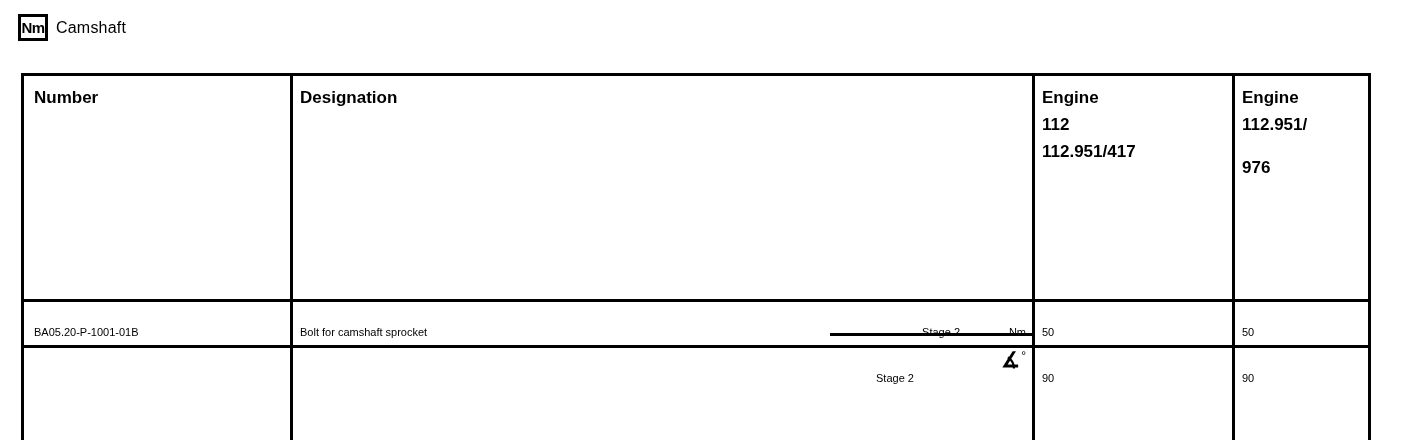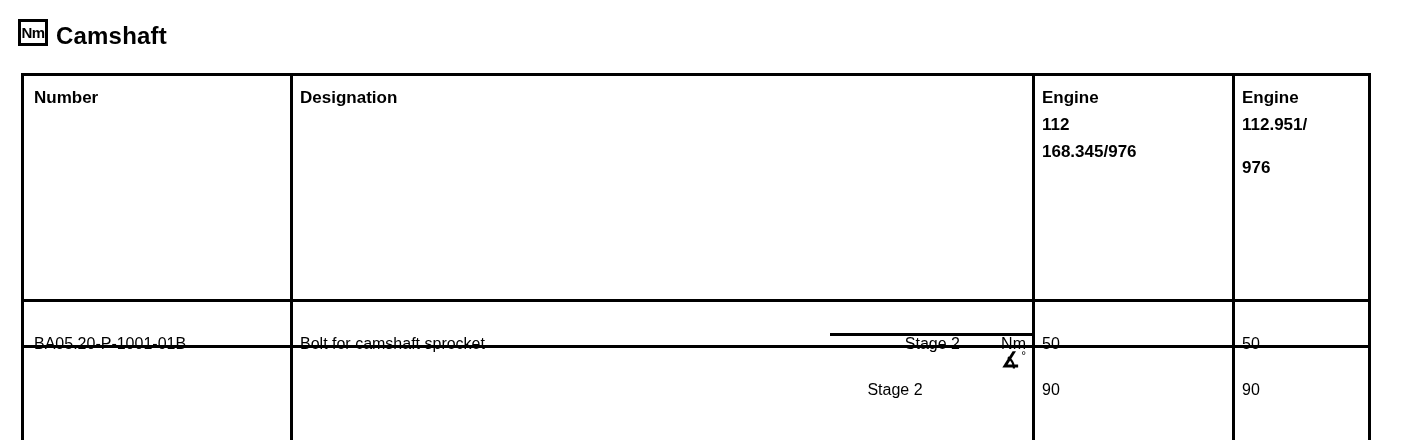--- a/index.html
+++ b/index.html
@@ -24,25 +24,24 @@
     box-sizing:border-box;
     width:30px;height:27px;
     border:3px solid #000;
     display:flex;align-items:center;justify-content:center;
     font-size:15px;
     font-weight:bold;
     line-height:1;
     letter-spacing:-0.5px;
   }
   .page-title{
-    font-size:24px;
-    font-weight:bold;
+    font-size:16px;
+    font-weight:normal;
     letter-spacing:0.2px;
     white-space:nowrap;
-    margin-top:8px;
   }
 
   
   .spec-table{
     position:absolute;
     left:21px; top:73px;
     width:1350px; height:433px;
     box-sizing:border-box;
     border:3px solid #000;
   }
@@ -77,21 +76,21 @@
     background:#000;
     top:257px;
   }
 
   
   .cell{
     position:absolute;
     box-sizing:border-box;
   }
   .cell-text{
-    font-size:16px;
+    font-size:11px;
     line-height:1.55;
     white-space:pre-line;
   }
   .head{
     font-weight:bold;
     font-size:17px;
     line-height:1.6;
   }
 
   
@@ -158,21 +157,21 @@
     <span class="head-line">Number</span>
   </div>
 
   <div class="cell c-designation-head head">
     <span class="head-line">Designation</span>
   </div>
 
   <div class="cell c-engine1-head head">
     <span class="head-line">Engine</span>
     <span class="head-line">112</span>
-    <span class="head-line">168.345/976</span>
+    <span class="head-line">112.951/417</span>
   </div>
 
   <div class="cell c-engine2-head head">
     <span class="head-line">Engine</span>
     <span class="head-line">112.951/</span>
     <span class="head-line gap">976</span>
   </div>
 
   <div class="cell c-number-val cell-text">
     <span>BA05.20-P-1001-01B</span>

